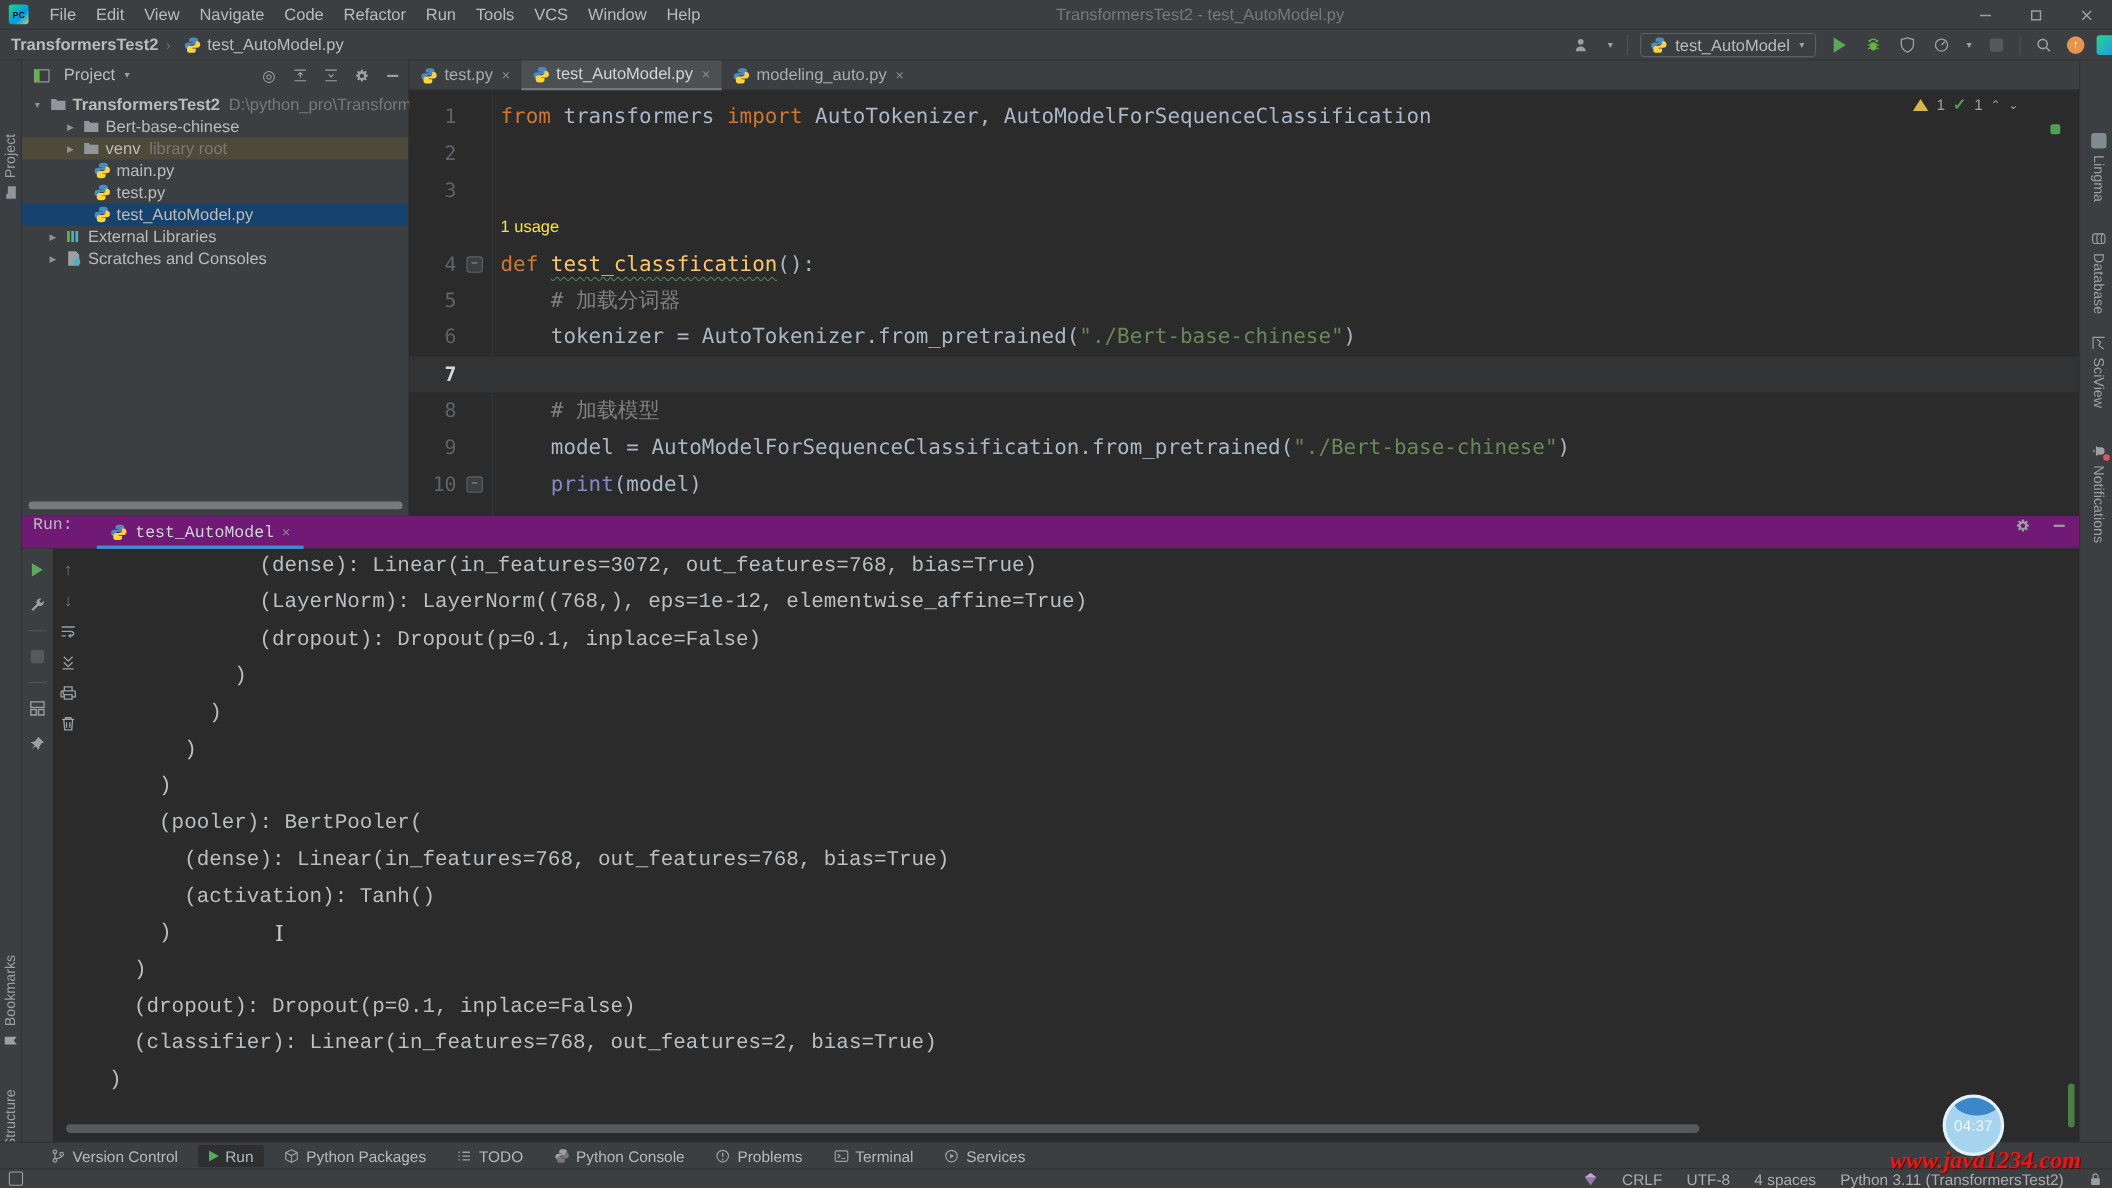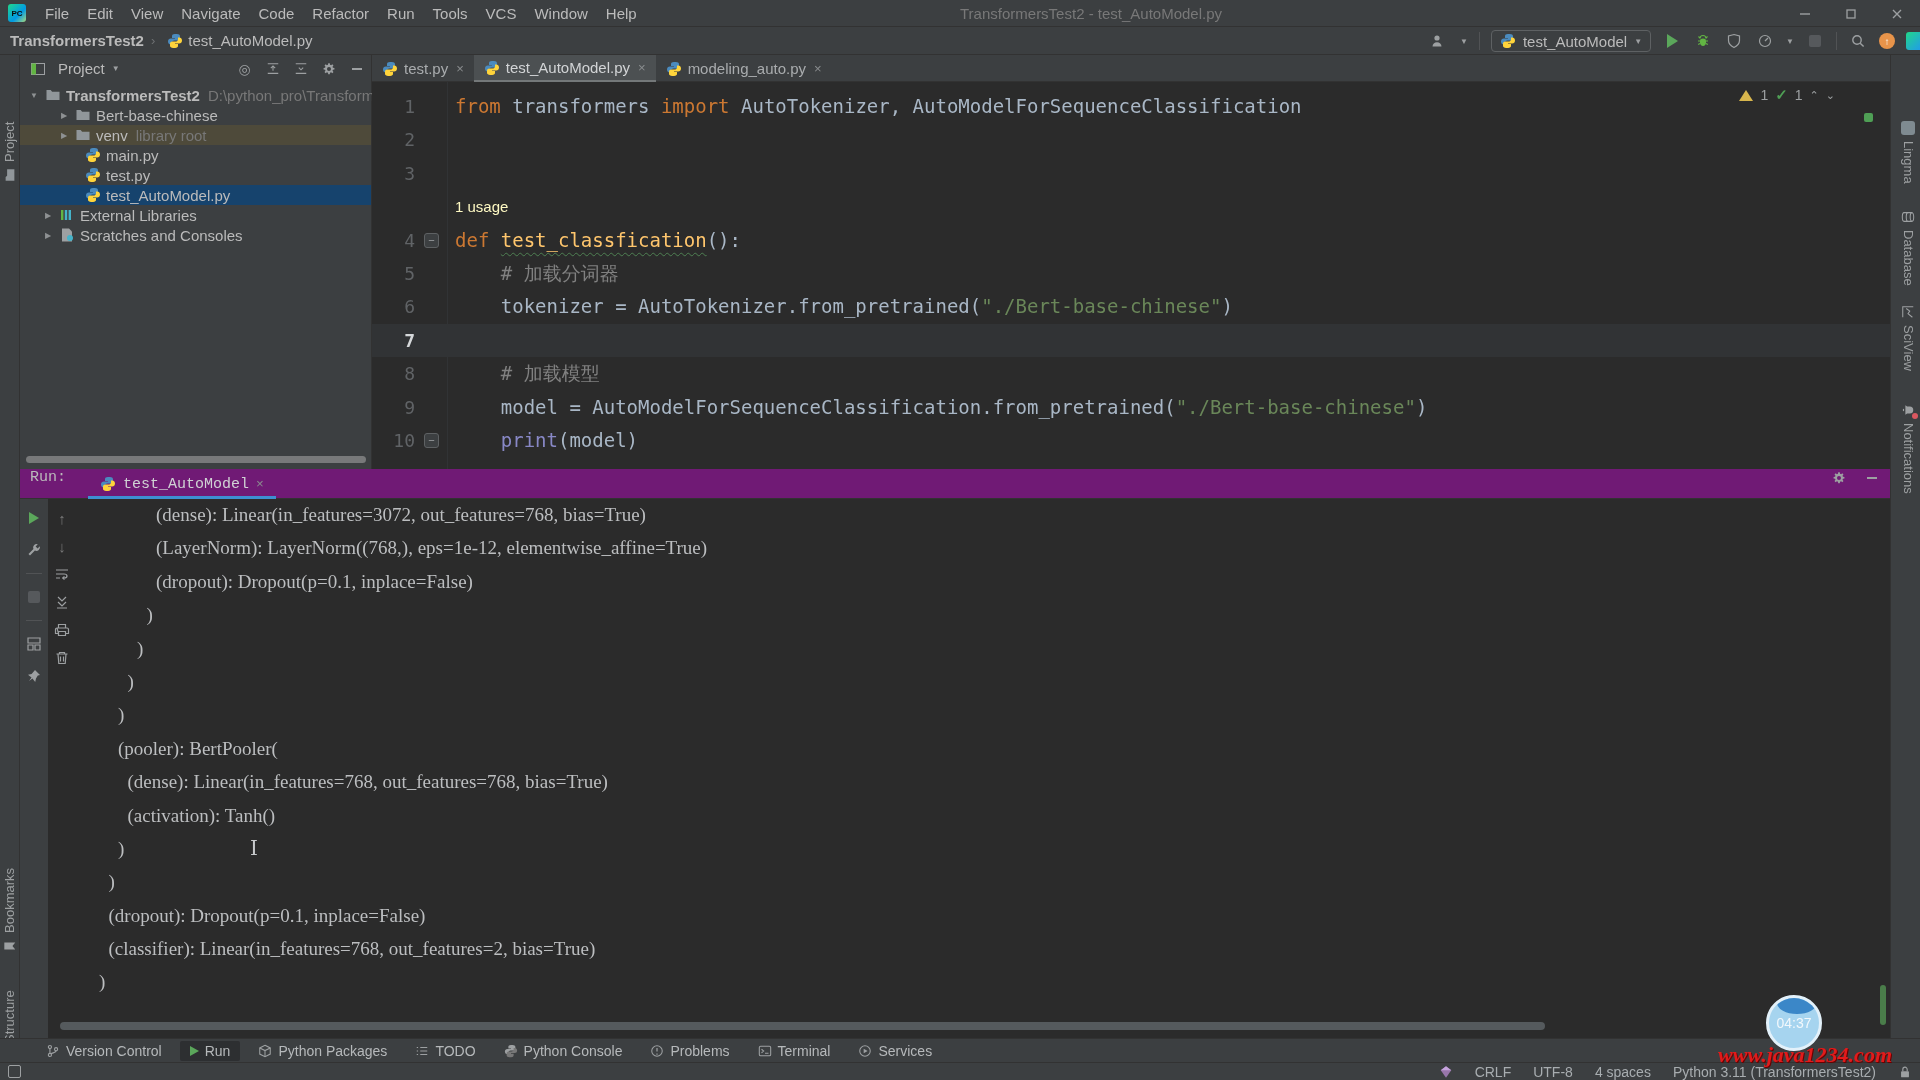--- a/index.html
+++ b/index.html
@@ -79,21 +79,21 @@
   .crow.current { background:#313335; }
   .ln { position:absolute; left:0; top:0; width:43px; height:33px; line-height:33px; text-align:right;
         font-family:"DejaVu Sans Mono","Liberation Mono",monospace; font-size:18px; color:#606366; }
   .ln.cur { color:#d5d8da; font-weight:bold; }
   .code { position:absolute; left:83px; top:0; height:33px; line-height:33px; white-space:pre;
           font-family:"DejaVu Sans Mono","Liberation Mono",monospace; font-size:19px; }
   .sg-kw{color:#cc7832;} .sg-plain{color:#a9b7c6;} .sg-str{color:#6a8759;}
   .sg-com{color:#808080;} .sg-builtin{color:#8888c6;}
   .sg-fn{color:#ffc66d; text-decoration:underline wavy #4e8052; text-underline-offset:5px; text-decoration-thickness:1px;}
   .usage-hint { position:absolute; left:83px; top:108px; height:33px; line-height:33px;
-                font-size:15px; color:#fef9c3; }
+                font-size:15px; color:#fde047; }
   .fold { position:absolute; left:52px; width:15px; height:15px; border:1px solid #5e6163; border-radius:3px;
           color:#9da0a2; font-size:11px; line-height:13px; text-align:center; background:#3c3f41; }
   .gutter-line { position:absolute; left:75px; top:0; width:1px; height:100%; background:#313335; }
   .inspection { position:absolute; right:55px; top:4px; display:flex; align-items:center; gap:7px;
                 font-size:14px; color:#9da0a2; }
   .warn-tri { width:0;height:0;border-left:7px solid transparent;border-right:7px solid transparent;
               border-bottom:11px solid #d8b64d; }
   .ok-check { color:#4f9f55; font-weight:bold; font-size:15px; }
   .green-mark { position:absolute; right:17px; top:31px; width:9px; height:9px; background:#4f9f55; border-radius:2px; }
   .scope-hint { position:absolute; left:4px; top:392px; height:19px; padding:0 8px; background:#45494b;
@@ -119,21 +119,21 @@
   .rh-icons { position:absolute; right:10px; display:flex; gap:16px; align-items:center; }
   .run-toolbar1 { position:absolute; left:0; top:30px; width:28px; height:539px; background:#3c3f41;
                   display:flex; flex-direction:column; align-items:center; padding-top:10px; gap:14px; }
   .run-toolbar2 { position:absolute; left:28px; top:30px; width:28px; height:539px;
                   display:flex; flex-direction:column; align-items:center; padding-top:10px; gap:10px; }
   .rt-ico { width:18px; height:18px; display:flex; align-items:center; justify-content:center;
             color:#787878; font-size:15px; }
   .rt-sep { width:16px; height:1px; background:#515355; }
   .console { position:absolute; left:55px; top:29px; width:1790px; height:510px; padding-left:24px; overflow:hidden; }
   .console div { height:33.4px; line-height:33.4px; white-space:pre;
-                 font-family:Liberation Serif, serif; font-size:19px; color:#bcbec0; }
+                 font-family:Liberation Mono, monospace; font-size:19px; color:#bcbec0; }
   .console-hscroll { position:absolute; left:40px; top:553px; width:1485px; height:8px; border-radius:4px;
                      background:#555a5d; }
   .console-vmark { position:absolute; right:4px; top:516px; width:6px; height:40px; background:#4a7d4a; border-radius:3px; }
   .ibeam { position:absolute; left:230px; top:367px; font-family:"DejaVu Serif","Liberation Serif",serif;
            font-size:20px; color:#c8cacc; }
 
   
   .toolwin-bar { position:absolute; left:0; top:1038px; width:1920px; height:24px; background:#3c3f41;
                  border-top:1px solid #323232; display:flex; align-items:center; padding-left:36px; gap:8px; }
   .tw-item { display:flex; align-items:center; gap:6px; font-size:14px; color:#b6b9bb; padding:2px 10px; border-radius:2px; }

